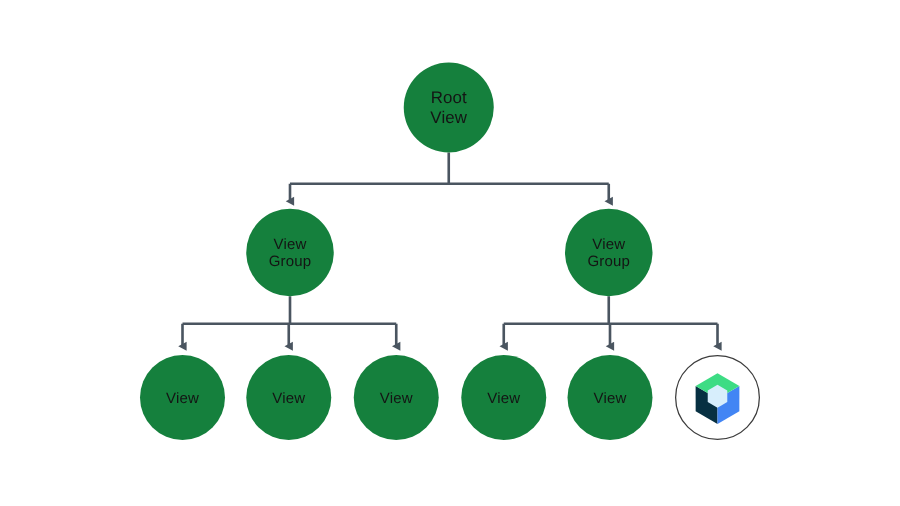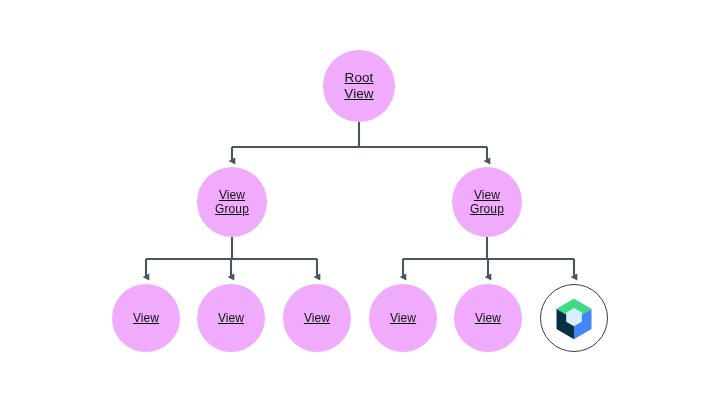--- a/index.html
+++ b/index.html
@@ -29,22 +29,21 @@
   .node {
     position: absolute;
     border-radius: 50%;
     display: flex;
     align-items: center;
     justify-content: center;
     text-align: center;
     box-sizing: border-box;
   }
   .node-filled {
-    background: #f0abfc;
-    text-decoration: underline;
+    background: #15803d;
   }
   .node-outlined {
     background: #ffffff;
     border: 1.4px solid #3c3c3c;
   }
   .node-label {
     color: #141414;
     line-height: 1.18;
     letter-spacing: 0.1px;
     white-space: pre-line;

